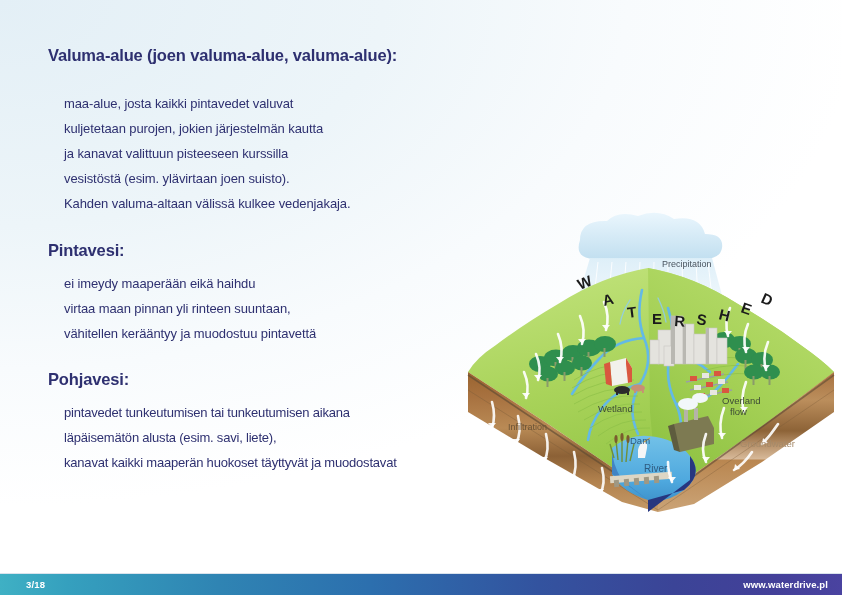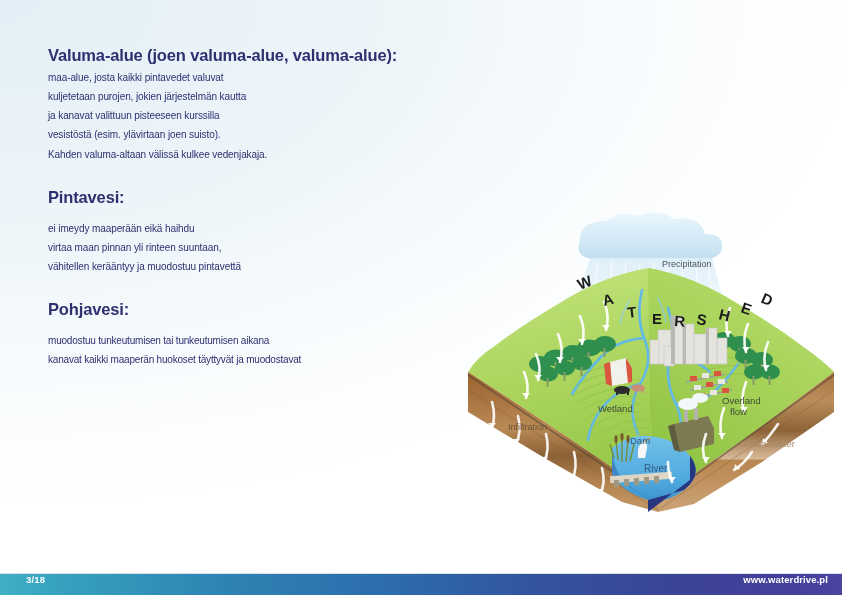--- a/index.html
+++ b/index.html
@@ -19,41 +19,41 @@
     position:absolute;left:48px;top:44px;width:520px;
     color:#2e3070;
   }
   .block{margin-bottom:22px;}
   .block:last-child{margin-bottom:0;}
   .heading{
     font-size:16.5px;font-weight:bold;color:#2e3070;
     line-height:1.45;margin:0 0 9px 0;letter-spacing:-0.15px;
   }
   .line{
-    font-size:10px;color:#2e3070;line-height:1.92;
-    white-space:nowrap;letter-spacing:-0.1px;
+    font-size:13px;color:#2e3070;line-height:1.92;
+    white-space:nowrap;letter-spacing:-0.1px;margin-left:16px;
   }
   #block-pohjavesi .line{letter-spacing:-0.2px;}
-  #block-valuma .heading{margin-bottom:0;}
+  #block-valuma .heading{margin-bottom:24px;}
   #block-pintavesi{margin-top:6px;}
   #block-pohjavesi{margin-top:6px;}
 
   
   .illus{
     position:absolute;left:462px;top:212px;width:380px;height:300px;
   }
   .illus svg{display:block;width:380px;height:300px;}
 
   
   .footer{
     position:absolute;left:0;bottom:0;width:842px;height:21px;
     background:linear-gradient(90deg,
       #3fb0c4 0%, #35a0be 8%, #2f84b3 26%, #2c6fae 44%,
       #33539f 64%, #3b4497 80%, #434099 92%, #4a43a0 100%);
-    display:flex;align-items:flex-start;justify-content:space-between;
+    display:flex;align-items:center;justify-content:space-between;
   }
   .footer .pg{
     color:#ffffff;font-size:9.5px;font-weight:bold;
     margin-left:26px;letter-spacing:0.2px;
   }
   .footer .url{
     color:#ffffff;font-size:9.5px;font-weight:bold;
     margin-right:14px;letter-spacing:0.1px;margin-left:43px;
   }
   .topline{
@@ -79,21 +79,22 @@
 
     <div class="block" id="block-pintavesi">
       <div class="heading">Pintavesi:</div>
       <div class="line">ei imeydy maaperään eikä haihdu</div>
       <div class="line">virtaa maan pinnan yli rinteen suuntaan,</div>
       <div class="line">vähitellen kerääntyy ja muodostuu pintavettä</div>
     </div>
 
     <div class="block" id="block-pohjavesi">
       <div class="heading">Pohjavesi:</div>
-      <div class="line">muodostuu tunkeutumisen tai tunkeutumisen aikana</div>
+      <div class="line">pintavedet tunkeutumisen tai tunkeutumisen aikana</div>
+      <div class="line">läpäisemätön alusta (esim. savi, liete),</div>
       <div class="line">kanavat kaikki maaperän huokoset täyttyvät ja muodostavat</div>
     </div>
 
   </div>
 
   <div class="illus">
     <svg viewBox="0 0 380 300" xmlns="http://www.w3.org/2000/svg">
       <defs>
         <linearGradient id="gGrass" x1="0" y1="0" x2="0.3" y2="1">
           <stop offset="0%" stop-color="#c3e47e"></stop>

